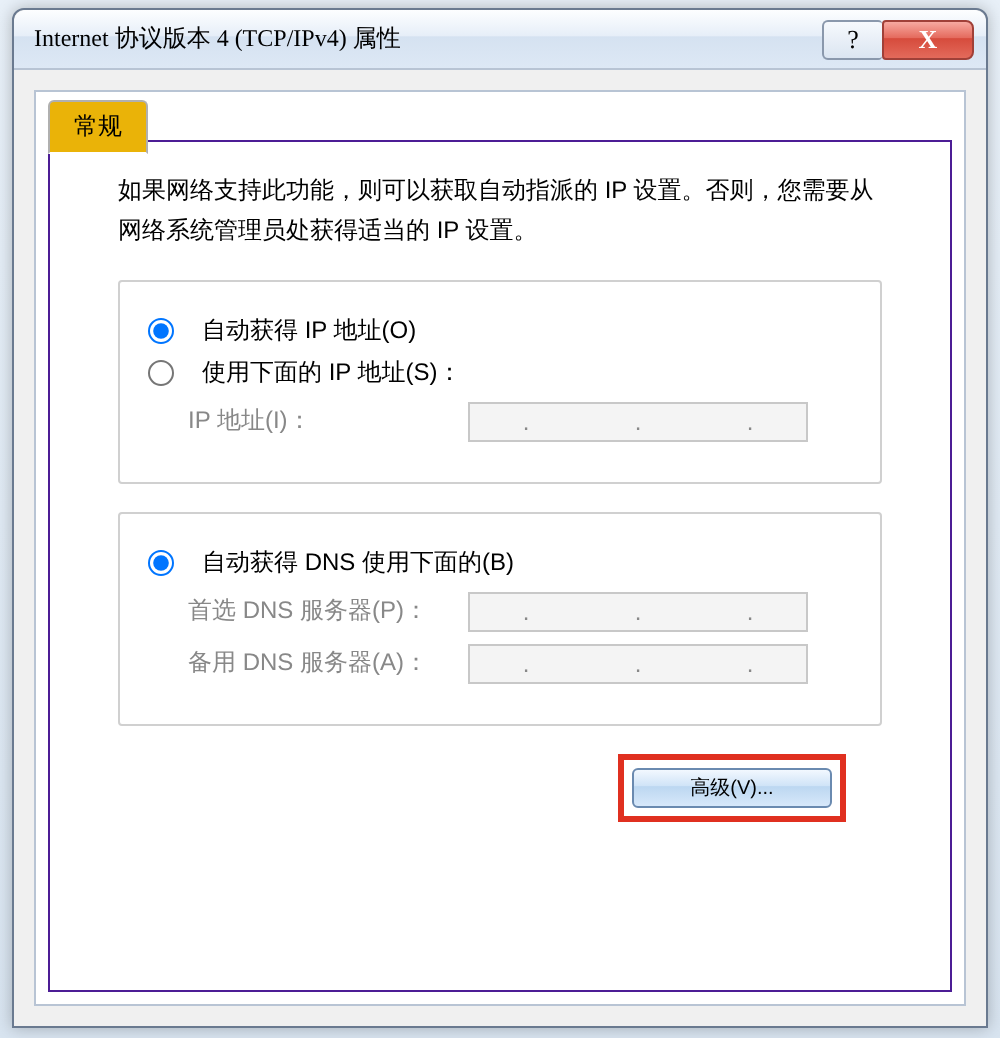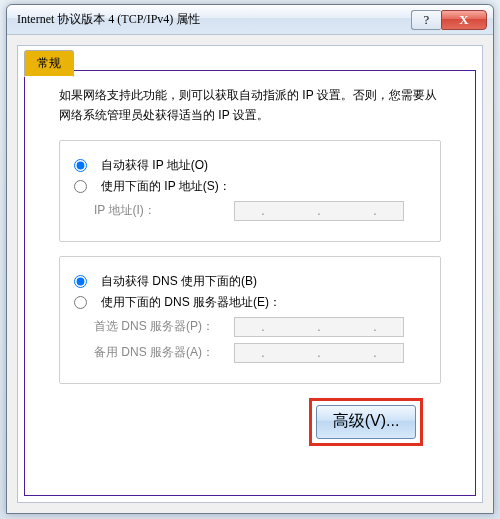--- a/index.html
+++ b/index.html
@@ -107,26 +107,26 @@
   .adv-wrap {
     display:flex; justify-content:flex-end;
     margin-top: 6px;
     padding-right: 18px;
   }
   .adv-highlight {
     border:3px solid #e03020;
     padding:4px;
   }
   .btn {
-    min-width: 100px; height:34px;
+    min-width: 100px; height:20px;
     border:1px solid #6a8ab0;
     border-radius:3px;
     background: linear-gradient(180deg,#f2f8ff,#cfe3f7 45%,#bcd7f1 46%,#d7e8fa);
     padding: 0 14px;
-    font-size:16px;
+    font-size:10px;
     cursor:pointer;
     display:inline-flex; align-items:center; justify-content:center;
   }
 </style>
 </head>
 <body>
 
 <div class="window">
 
   <div class="titlebar">
@@ -167,24 +167,20 @@
               <span class="dot">.</span>
           </div>
         </div>
       </div>
 
       <div class="group">
         <label class="radio-row">
           <input type="radio" name="dnsmode" checked="" style="">
           <span>自动获得 DNS 使用下面的(B)</span>
         </label>
-        <label class="radio-row">
-          <input type="radio" name="dnsmode" style="">
-          <span>使用下面的 DNS 服务器地址(E)：</span>
-        </label>
         <div class="field-row">
           <div class="lbl">首选 DNS 服务器(P)：</div>
           <div class="ipinput">
             <span class="dot">.</span>
               <span class="dot">.</span>
               <span class="dot">.</span>
           </div>
         </div>
         <div class="field-row">
           <div class="lbl">备用 DNS 服务器(A)：</div>

